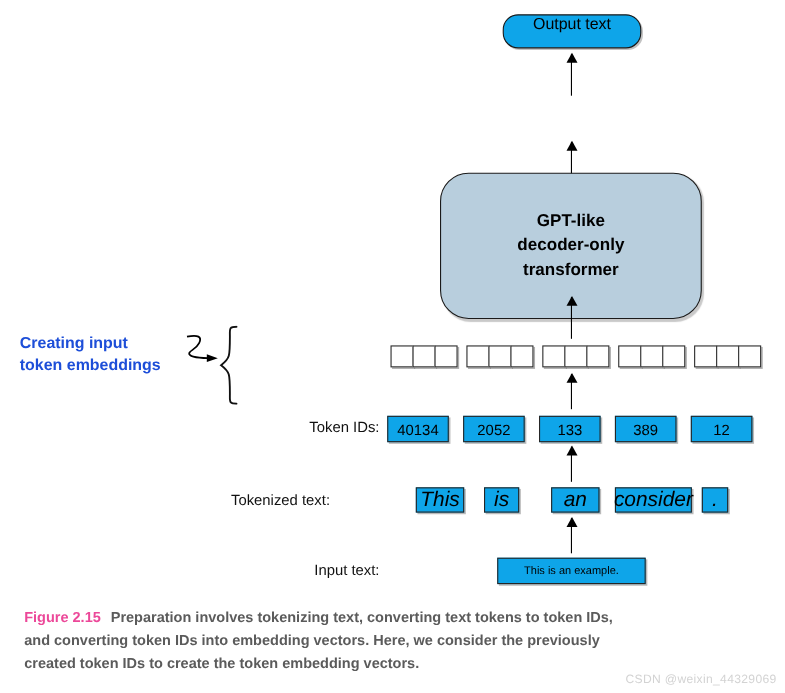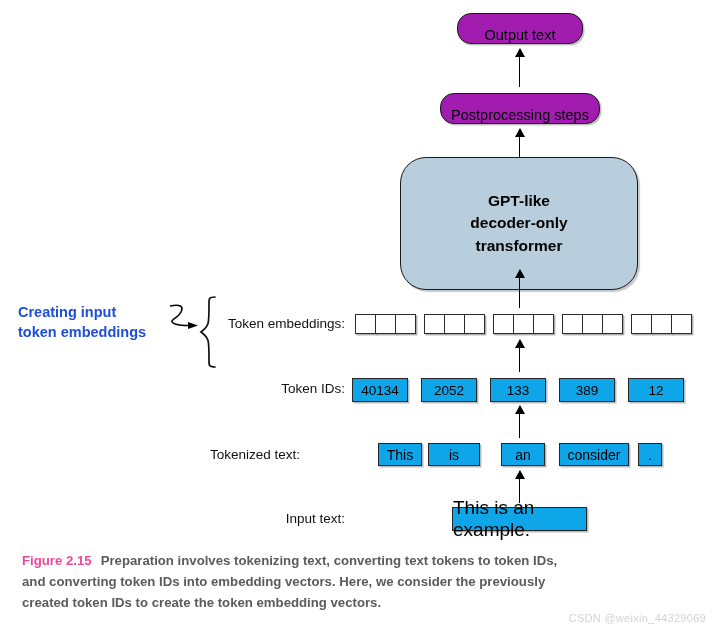--- a/index.html
+++ b/index.html
@@ -20,23 +20,23 @@
     width: 714px; height: 630px;
   }
 
   
   .node { position: absolute; }
 
   
   .pill {
     border: 1.3px solid #1a1a1a;
     border-radius: 14px;
-    background: #a21caf;
-    display: flex;
-    align-items: flex-end;
+    background: #0ea5e9;
+    display: flex;
+    align-items: flex-start;
     justify-content: center;
     font-size: 14.5px;
     color: #000;
     box-shadow: 1.5px 1.5px 0 rgba(120,120,120,0.45);
   }
 
   #output-text-box {
     left: 457px; top: 13px; width: 126px; height: 31px;
   }
   #postprocessing-box {
@@ -84,25 +84,25 @@
   }
   .embcell {
     width: 21px; height: 20px;
     border: 1.2px solid #2b2b2b;
     background: #fff;
     box-shadow: 1.4px 1.4px 0 rgba(120,120,120,0.6);
   }
   .embcell + .embcell { margin-left: -1.2px; }
 
   .idbox { height: 24px; font-size: 13.5px; }
-  .tokbox { height: 23px; font-size: 14px; }
+  .tokbox { height: 23px; font-size: 19px; font-style: italic; }
 
   #input-text-box {
     left: 452px; top: 507px; width: 135px; height: 24px;
-    font-size: 19px;
+    font-size: 10px;
   }
 
   
   .arrow-v {
     position: absolute;
     width: 0;
     border-left: 1.4px solid #000;
   }
   .arrow-v::after {
     content: "";
@@ -155,23 +155,20 @@
 <body>
 
 <div id="figure">
 
   <div class="node pill" id="output-text-box">
     <span>Output text</span>
   </div>
 
   <div class="arrow-v" style="left:519px; top:49px; height:38px;"></div>
 
-  <div class="node pill" id="postprocessing-box">
-    <span>Postprocessing steps</span>
-  </div>
 
   <div class="arrow-v" style="left:519px; top:129px; height:30px;"></div>
 
   <div class="node" id="transformer-box" style="background: rgb(184, 206, 221);">
     <div>
       <span>GPT-like</span><br>
       <span>decoder-only</span><br>
       <span>transformer</span>
     </div>
   </div>
@@ -185,21 +182,20 @@
 
   <svg id="squiggle-arrow" width="40" height="36" viewBox="0 0 40 36">
     <path d="M2 6 C 12 4, 16 6, 13 12 C 10 18, 5 18, 4 21 C 3.5 23.5, 9 25.5, 21 25.5" fill="none" stroke="#000" stroke-width="1.6"></path>
     <polygon points="20,22 30,25.6 20,29" fill="#000"></polygon>
   </svg>
 
   <svg id="brace" width="22" height="72" viewBox="0 0 22 72">
     <path d="M17 1 C 10 1, 11 3, 11 10 C 11 28, 11 30, 3 36 C 11 42, 11 44, 11 62 C 11 69, 10 71, 17 71" fill="none" stroke="#111" stroke-width="1.7" stroke-linecap="round"></path>
   </svg>
 
-  <div class="row-label" style="left:145px; top:316px; width:200px;">Token embeddings:</div>
 
   <div class="embgroup" style="left:355px; top:314px;">
     <div class="embcell"></div>
     <div class="embcell"></div>
     <div class="embcell"></div>
   </div>
   <div class="embgroup" style="left:424px; top:314px;">
     <div class="embcell"></div>
     <div class="embcell"></div>
     <div class="embcell"></div>
@@ -228,21 +224,21 @@
   <div class="node rect idbox" style="left:421px; top:378px; width:56px;">2052</div>
   <div class="node rect idbox" style="left:490px; top:378px; width:56px;">133</div>
   <div class="node rect idbox" style="left:559px; top:378px; width:56px;">389</div>
   <div class="node rect idbox" style="left:628px; top:378px; width:56px;">12</div>
 
   <div class="arrow-v" style="left:519px; top:406px; height:32px;"></div>
 
   <div class="row-label" style="left:165px; top:447px; width:180px;text-align:center;">Tokenized text:</div>
 
   <div class="node rect tokbox" style="left:378px; top:443px; width:44px;">This</div>
-  <div class="node rect tokbox" style="left:428px; top:443px; width:52px;text-align:center;">is</div>
+  <div class="node rect tokbox" style="left:440px; top:443px; width:32px;text-align:center;">is</div>
   <div class="node rect tokbox" style="left:501px; top:443px; width:44px;">an</div>
   <div class="node rect tokbox" style="left:559px; top:443px; width:70px;">consider</div>
   <div class="node rect tokbox" style="left:638px; top:443px; width:24px;">.</div>
 
   <div class="arrow-v" style="left:519px; top:471px; height:32px;"></div>
 
   <div class="row-label" style="left:175px; top:511px; width:170px;">Input text:</div>
 
   <div class="node rect" id="input-text-box">This is an example.</div>
 

